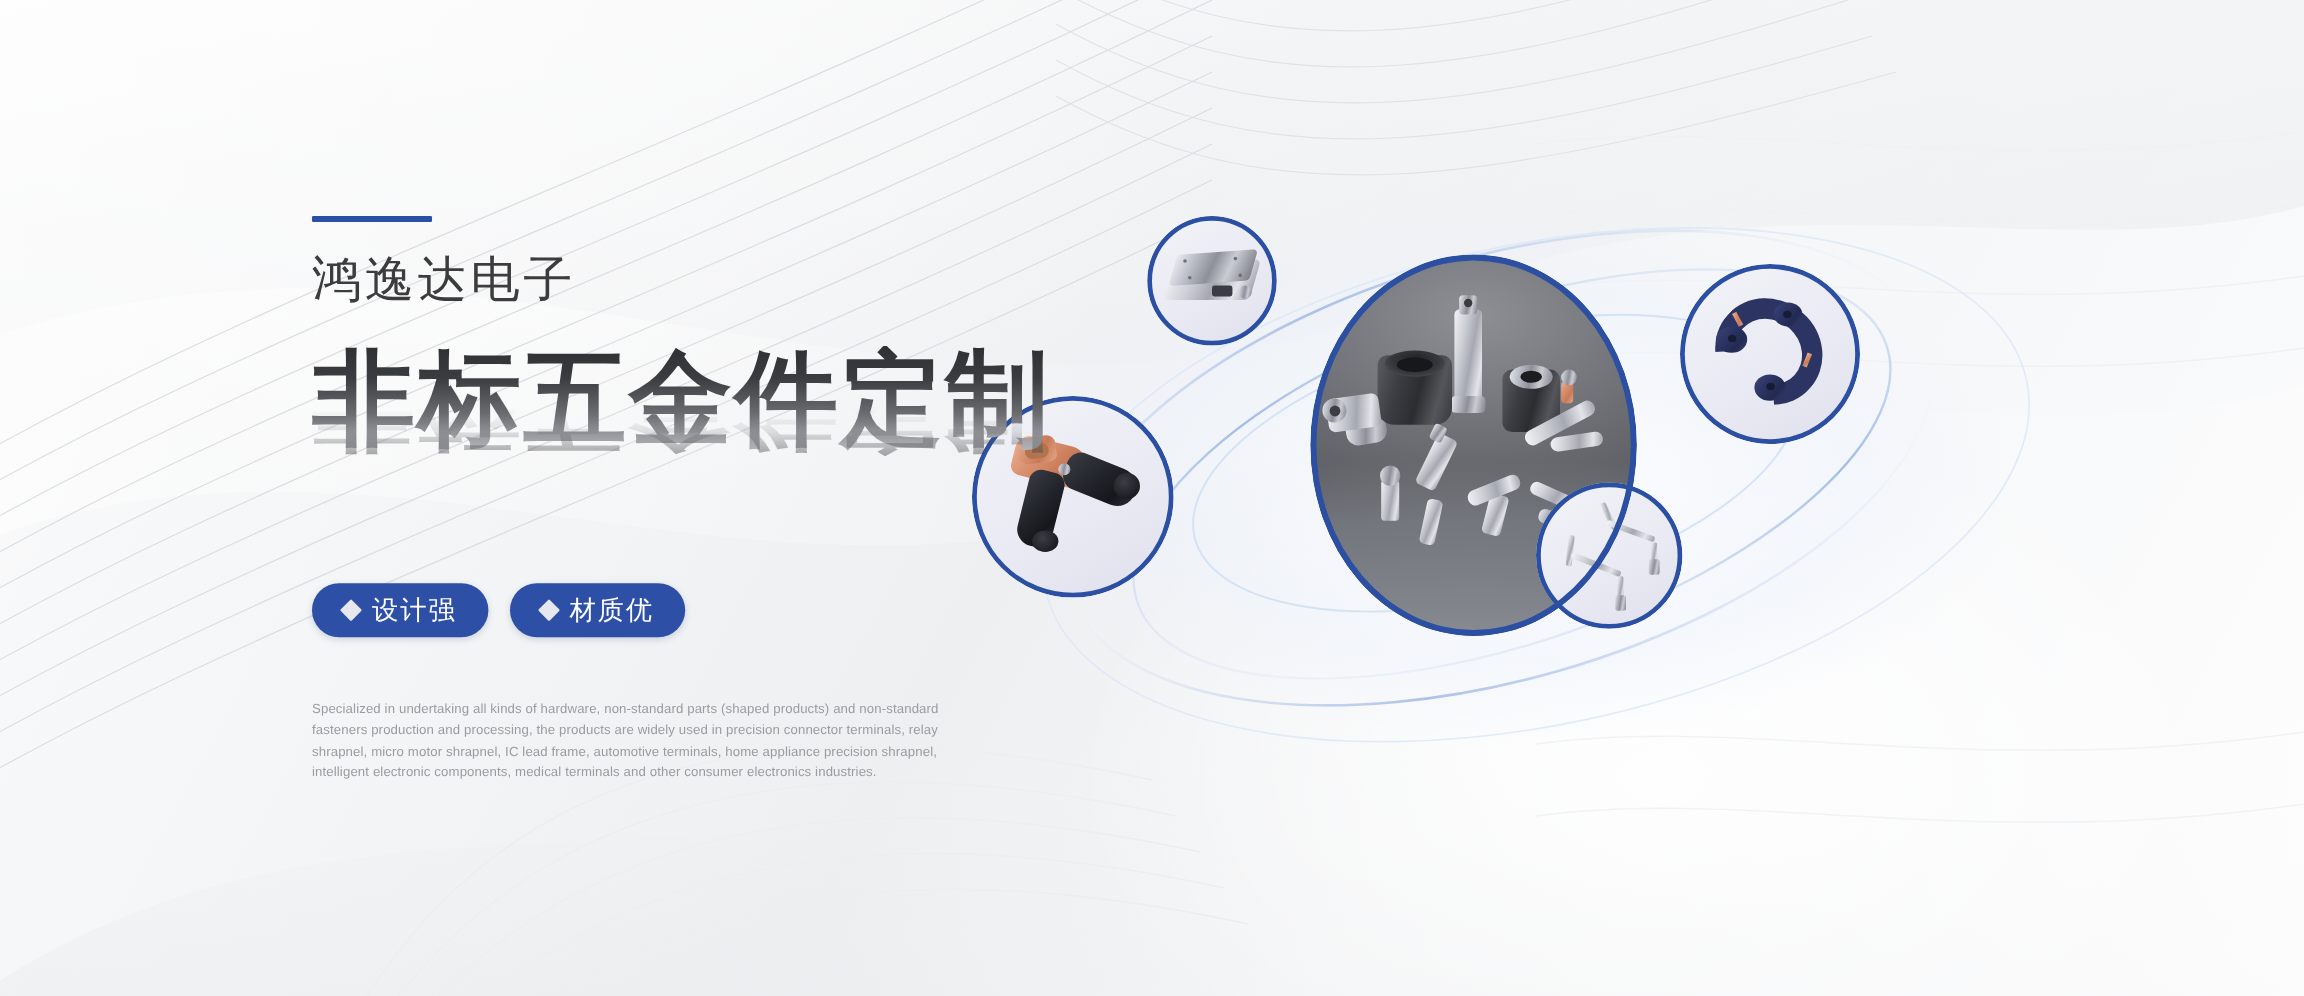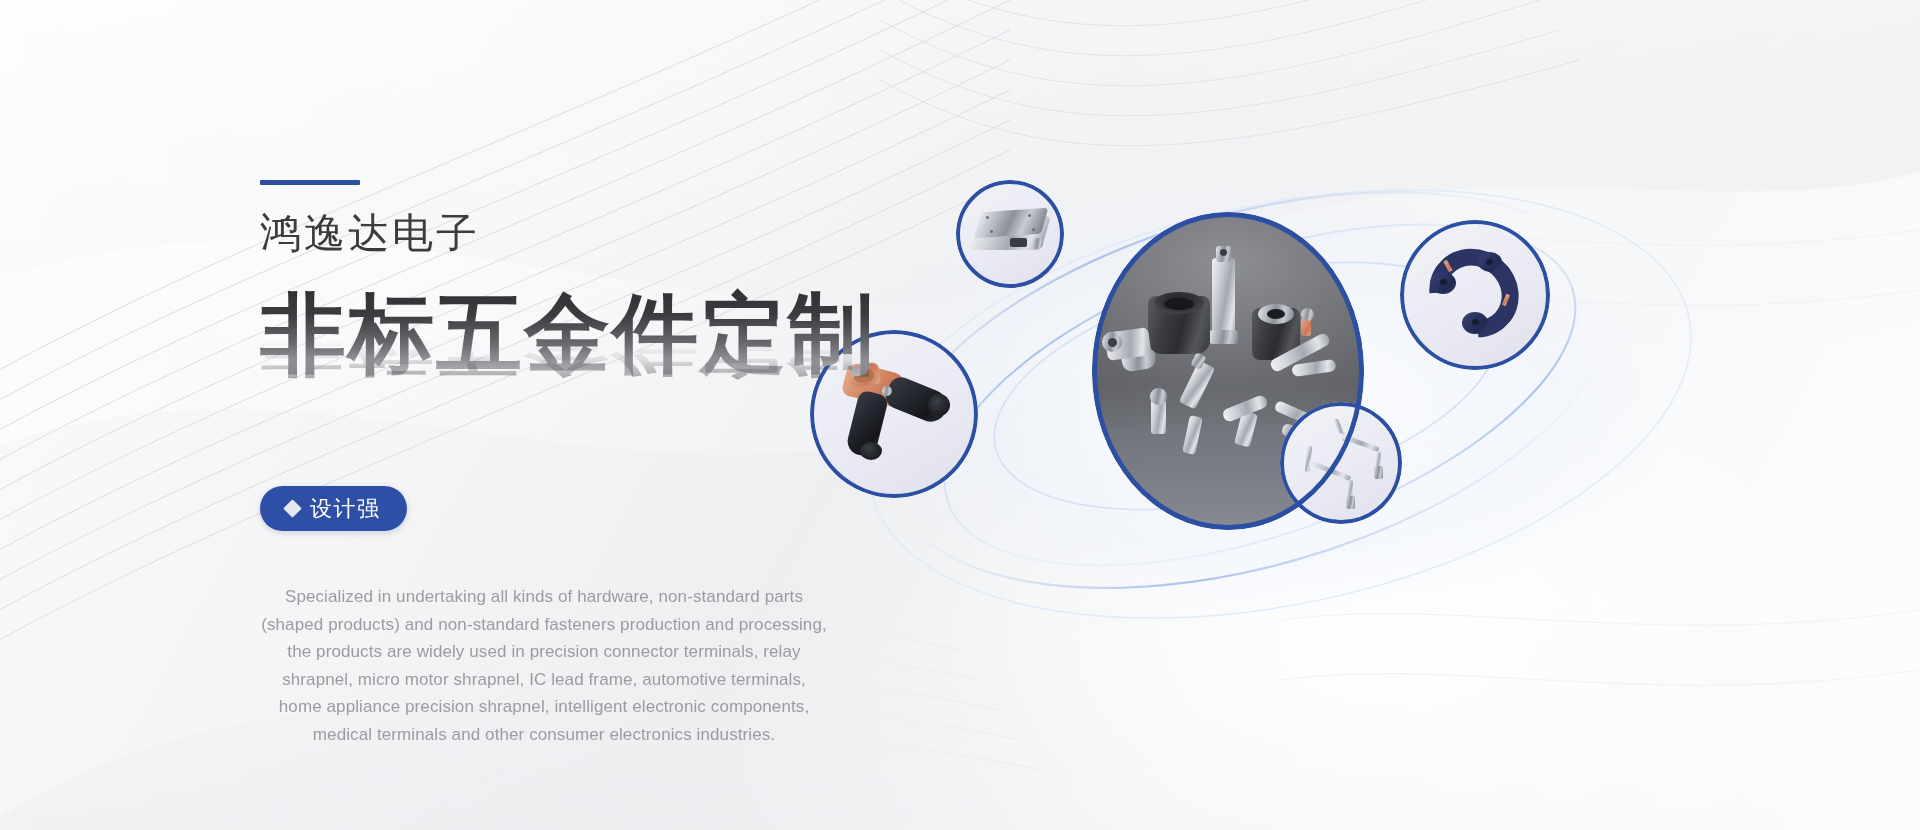--- a/index.html
+++ b/index.html
@@ -56,21 +56,21 @@
     box-shadow:0 2px 6px rgba(30,55,120,.18);
   }
   .pill .diamond{
     width:13px;height:13px;background:#e6e8ee;
     transform:rotate(45deg);border-radius:1px;flex:none;
   }
   .pill .pill-label{line-height:1;}
 
   .desc{
     margin-top:52px;width:568px;
-    font-size:17px;line-height:1.62;color:#9b9ca0;letter-spacing:.1px;text-align:center;
+    font-size:11px;line-height:1.62;color:#9b9ca0;letter-spacing:.1px;
   }
 
   
   .visual{position:absolute;left:930px;top:190px;width:900px;height:430px;z-index:5;}
   .visual svg{position:absolute;left:0;top:0;width:900px;height:430px;overflow:visible;}
 
   .node{position:absolute;border-radius:50%;overflow:hidden;}
   .node .ring{
     position:absolute;inset:0;border-radius:50%;
     border:4px solid #2b4fa2;box-sizing:border-box;pointer-events:none;z-index:4;
@@ -187,20 +187,24 @@
 
     <div class="headline-wrap">
       <div class="headline">非标五金件定制</div>
       <div class="headline-reflection" aria-hidden="true">非标五金件定制</div>
     </div>
 
     <div class="pills">
       <div class="pill">
         <span class="diamond"></span>
         <span class="pill-label">设计强</span>
+      </div>
+      <div class="pill">
+        <span class="diamond"></span>
+        <span class="pill-label">材质优</span>
       </div>
     </div>
 
     <div class="desc">Specialized in undertaking all kinds of hardware, non-standard parts (shaped products) and non-standard fasteners production and processing, the products are widely used in precision connector terminals, relay shrapnel, micro motor shrapnel, IC lead frame, automotive terminals, home appliance precision shrapnel, intelligent electronic components, medical terminals and other consumer electronics industries.</div>
   </div>
 
   <div class="visual">
 
     <svg viewBox="0 0 900 430" preserveAspectRatio="none" aria-hidden="true">
       <defs>

